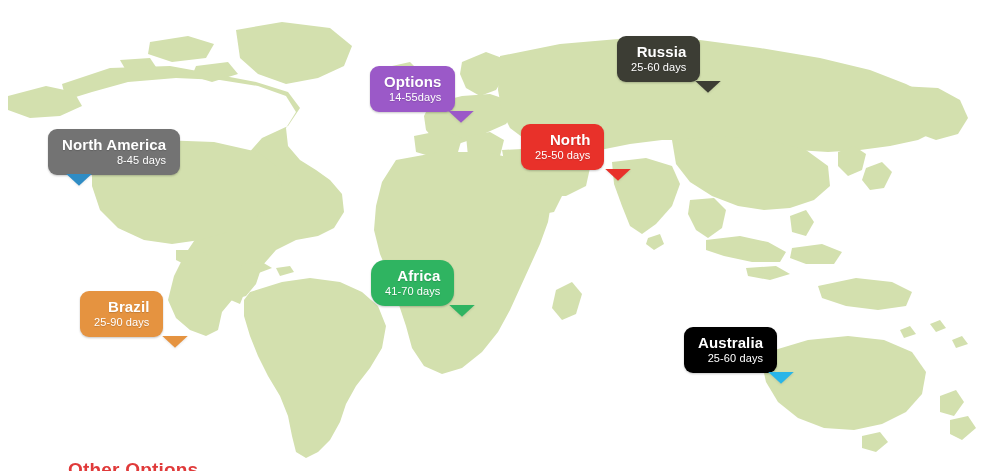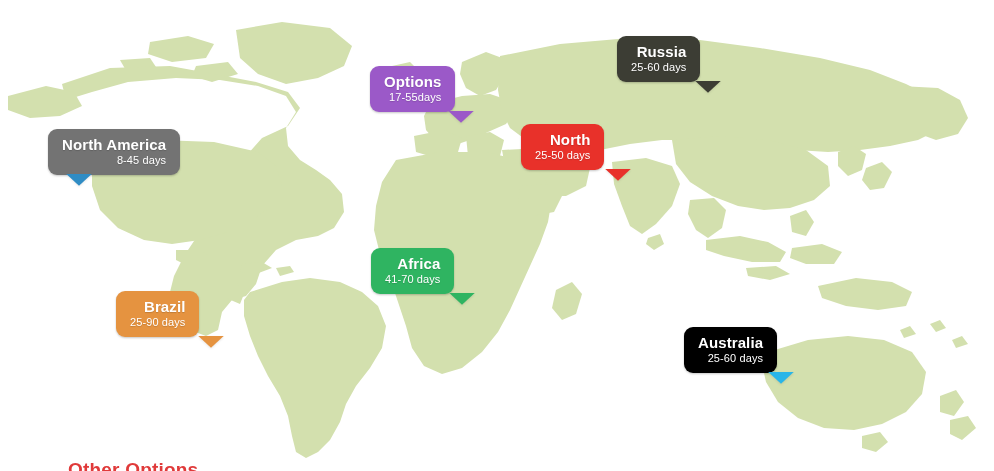--- a/index.html
+++ b/index.html
@@ -54,21 +54,21 @@
 
   #badge-europe        { left:370px; top:66px;  background:#9b59c8; }
   #badge-europe .tail  { left:78px; background:#9b59c8; }
 
   #badge-russia        { left:617px; top:36px;  background:#3c3d34; }
   #badge-russia .tail  { left:78px; background:#3c3d34; }
 
   #badge-asia          { left:521px; top:124px; background:#e8312a; }
   #badge-asia .tail    { left:84px; background:#e8312a; }
 
-  #badge-africa        { left:371px; top:248px; background:#2fb461; }
+  #badge-africa        { left:371px; top:260px; background:#2fb461;border-radius:14px; }
   #badge-africa .tail  { left:78px; background:#2fb461; }
 
   #badge-brazil        { left:80px;  top:291px; background:#e59340; }
   #badge-brazil .tail  { left:82px; background:#e59340; }
 
   #badge-australia     { left:684px; top:327px; background:#29b5e8; }
   #badge-australia .tail { left:84px; background:#29b5e8; }
 
   
   #other-options-heading {
@@ -184,21 +184,21 @@
   </svg>
 
   <div class="badge" id="badge-north-america" style="background: #737373; margin-top: 44px;">
     <span class="b-title">North America</span>
     <span class="b-days">8-45 days</span>
     <span class="tail" style="background: rgb(47, 140, 196);"></span>
   </div>
 
   <div class="badge" id="badge-europe" style="background: rgb(155, 89, 200);">
     <span class="b-title">Options</span>
-    <span class="b-days">17-55days</span>
+    <span class="b-days">14-55days</span>
     <span class="tail" style="background: rgb(155, 89, 200);"></span>
   </div>
 
   <div class="badge" id="badge-russia" style="background: rgb(60, 61, 52);">
     <span class="b-title">Russia</span>
     <span class="b-days">25-60 days</span>
     <span class="tail" style="background: rgb(60, 61, 52);"></span>
   </div>
 
   <div class="badge" id="badge-asia" style="background: rgb(232, 49, 42);">
@@ -206,21 +206,21 @@
     <span class="b-days">25-50 days</span>
     <span class="tail" style="background: rgb(232, 49, 42);"></span>
   </div>
 
   <div class="badge" id="badge-africa" style="background: rgb(47, 180, 97);">
     <span class="b-title">Africa</span>
     <span class="b-days">41-70 days</span>
     <span class="tail" style="background: rgb(47, 180, 97);"></span>
   </div>
 
-  <div class="badge" id="badge-brazil" style="background: rgb(229, 147, 64); margin-left: 36px;">
+  <div class="badge" id="badge-brazil" style="background: rgb(229, 147, 64);">
     <span class="b-title">Brazil</span>
     <span class="b-days">25-90 days</span>
     <span class="tail" style="background: rgb(229, 147, 64);"></span>
   </div>
 
   <div class="badge" id="badge-australia" style="background: #000000;">
     <span class="b-title">Australia</span>
     <span class="b-days">25-60 days</span>
     <span class="tail" style="background: rgb(41, 181, 232);"></span>
   </div>

